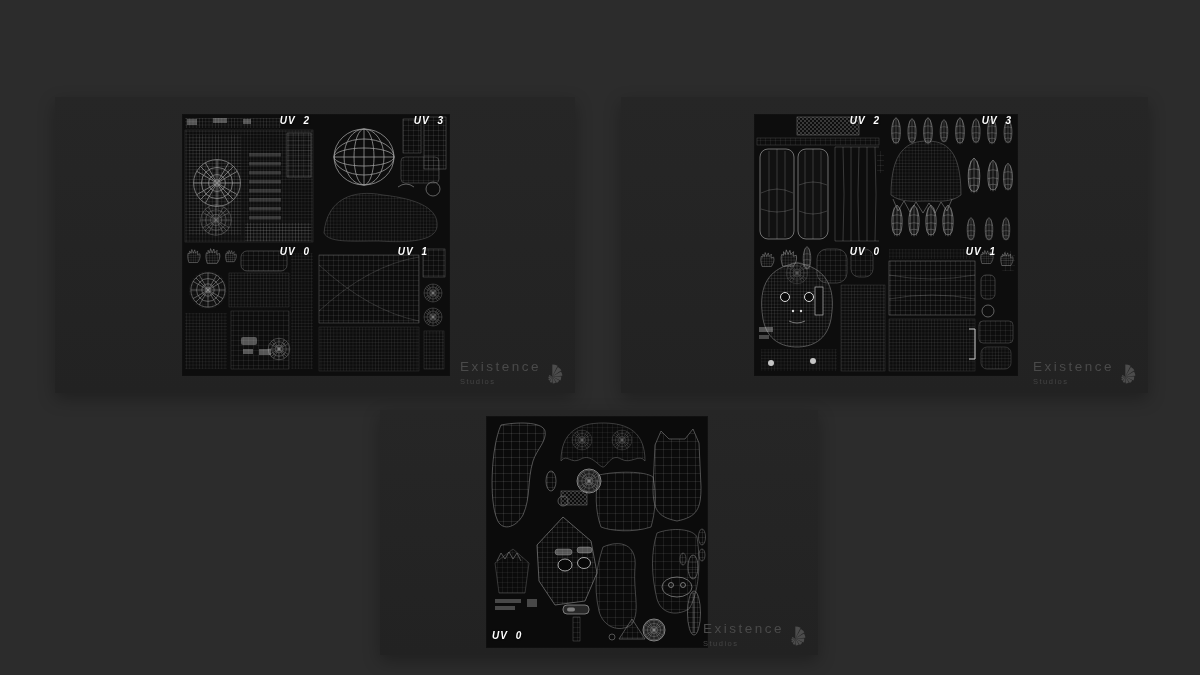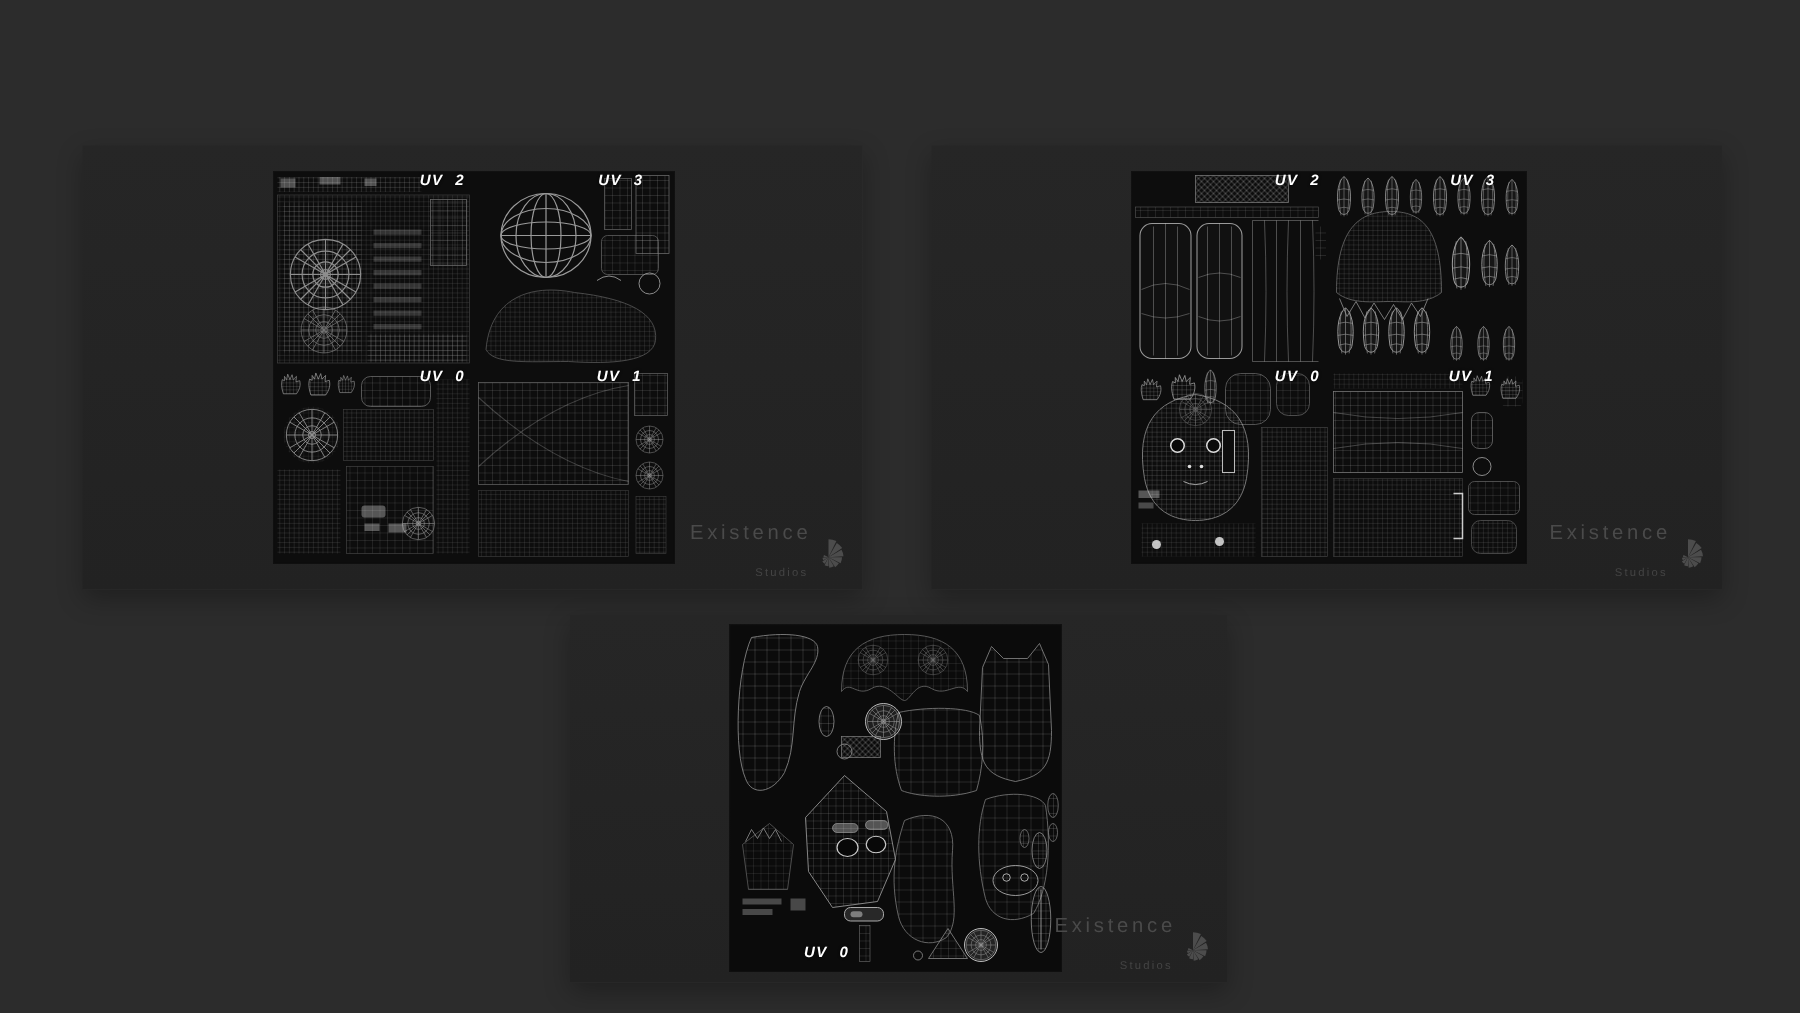--- a/index.html
+++ b/index.html
@@ -15,31 +15,31 @@
   .card3{left:380px;top:410px;width:438px;height:245px;}
 
   .sheet{position:absolute;background:#0d0d0d;box-shadow:0 0 0 1px rgba(0,0,0,.55);}
   .sheet1{left:128px;top:18px;width:266px;height:260px;}
   .sheet2{left:134px;top:18px;width:262px;height:260px;}
   .sheet3{left:107px;top:7px;width:220px;height:230px;}
   .wires{position:absolute;inset:0;width:100%;height:100%;display:block;}
 
   .lbl{position:absolute;font-style:italic;font-weight:bold;font-size:10px;
        color:#fff;letter-spacing:1px;word-spacing:4px;white-space:pre;
-       text-shadow:0 0 2px rgba(0,0,0,.9);margin-left:44px;}
+       text-shadow:0 0 2px rgba(0,0,0,.9);}
   .lbl-a{top:0;right:calc(50% + 6px);}
-  .lbl-b{top:0;right:20px;}
+  .lbl-b{top:0;right:5px;}
   .lbl-c{top:calc(50% + 1px);right:calc(50% + 6px);}
   .lbl-d{top:calc(50% + 1px);right:21px;}
   .lbl-bl{left:5px;bottom:6px;}
 
   .wm{position:absolute;right:8px;bottom:7px;display:flex;align-items:center;gap:2px;}
-  .wm-txt{text-align:right;}
+  .wm-txt{text-align:left;}
   .wm-title{font-size:13.5px;color:#4a4a4a;letter-spacing:2.5px;line-height:14px;}
-  .wm-sub{font-size:7.5px;color:#444444;letter-spacing:1.5px;margin:15px 2px 0 0;}
+  .wm-sub{font-size:7.5px;color:#444444;letter-spacing:1.5px;margin:3px 2px 0 0;}
   .wm-logo{width:24px;height:27px;fill:#4c4c4c;}
 </style>
 </head>
 <body>
 
 <svg width="0" height="0" style="position:absolute" aria-hidden="true">
 <defs>
   <pattern id="g3" width="3.2" height="3.2" patternUnits="userSpaceOnUse">
     <path d="M3.2 0H0V3.2" fill="none" stroke="rgba(205,205,205,0.5)" stroke-width="0.5"></path>
   </pattern>

